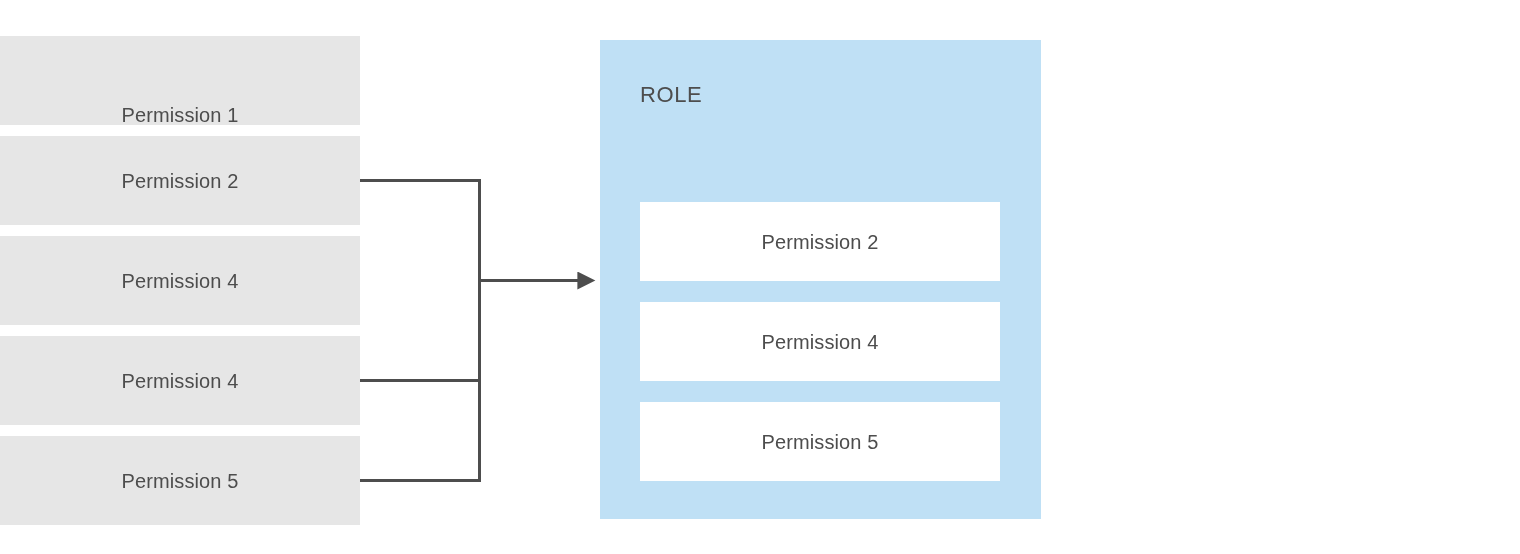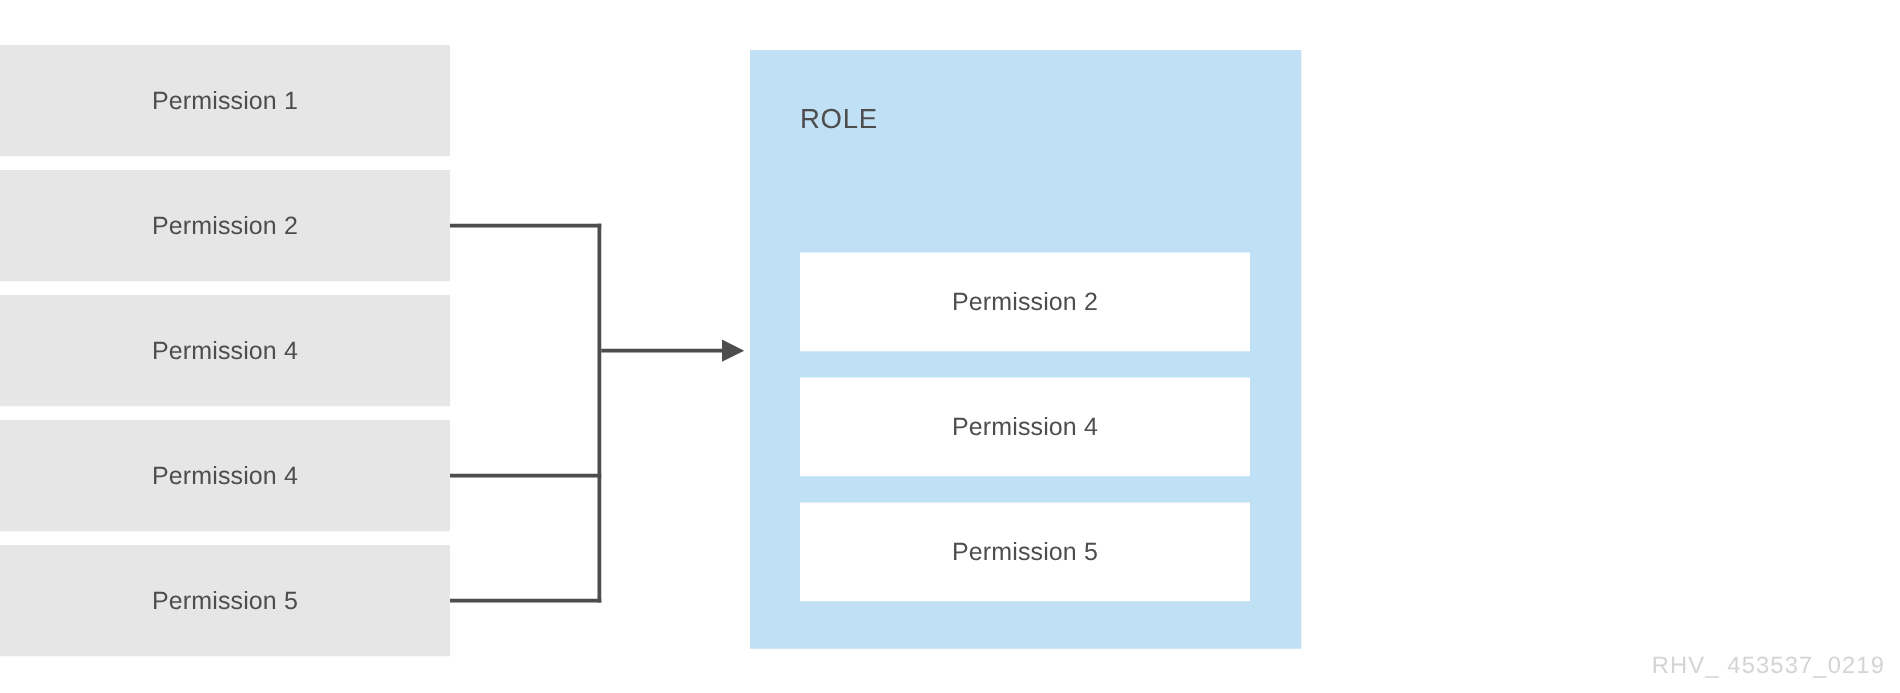--- a/index.html
+++ b/index.html
@@ -31,21 +31,21 @@
     justify-content: center;
     box-sizing: border-box;
   }
   .perm-source .perm-label {
     font-size: 20px;
     color: #4d4d4d;
     letter-spacing: 0.1px;
     line-height: 1;
     white-space: nowrap;
   }
-  #src-0 { top: 36px; }
+  #src-0 { top: 36px; align-items: flex-end; }
   #src-1 { top: 136px; }
   #src-2 { top: 236px; }
   #src-3 { top: 336px; }
   #src-4 { top: 436px; }
 
   
   #connectors {
     position: absolute;
     left: 0;
     top: 0;
@@ -167,15 +167,14 @@
     <div class="perm-granted" id="granted-1">
       <span class="perm-label">Permission 4</span>
     </div>
 
     <div class="perm-granted" id="granted-2">
       <span class="perm-label">Permission 5</span>
     </div>
 
   </div>
 
-  <div id="watermark">RHV_ 453537_0219</div>
 
 </div>
 
 </body></html>

